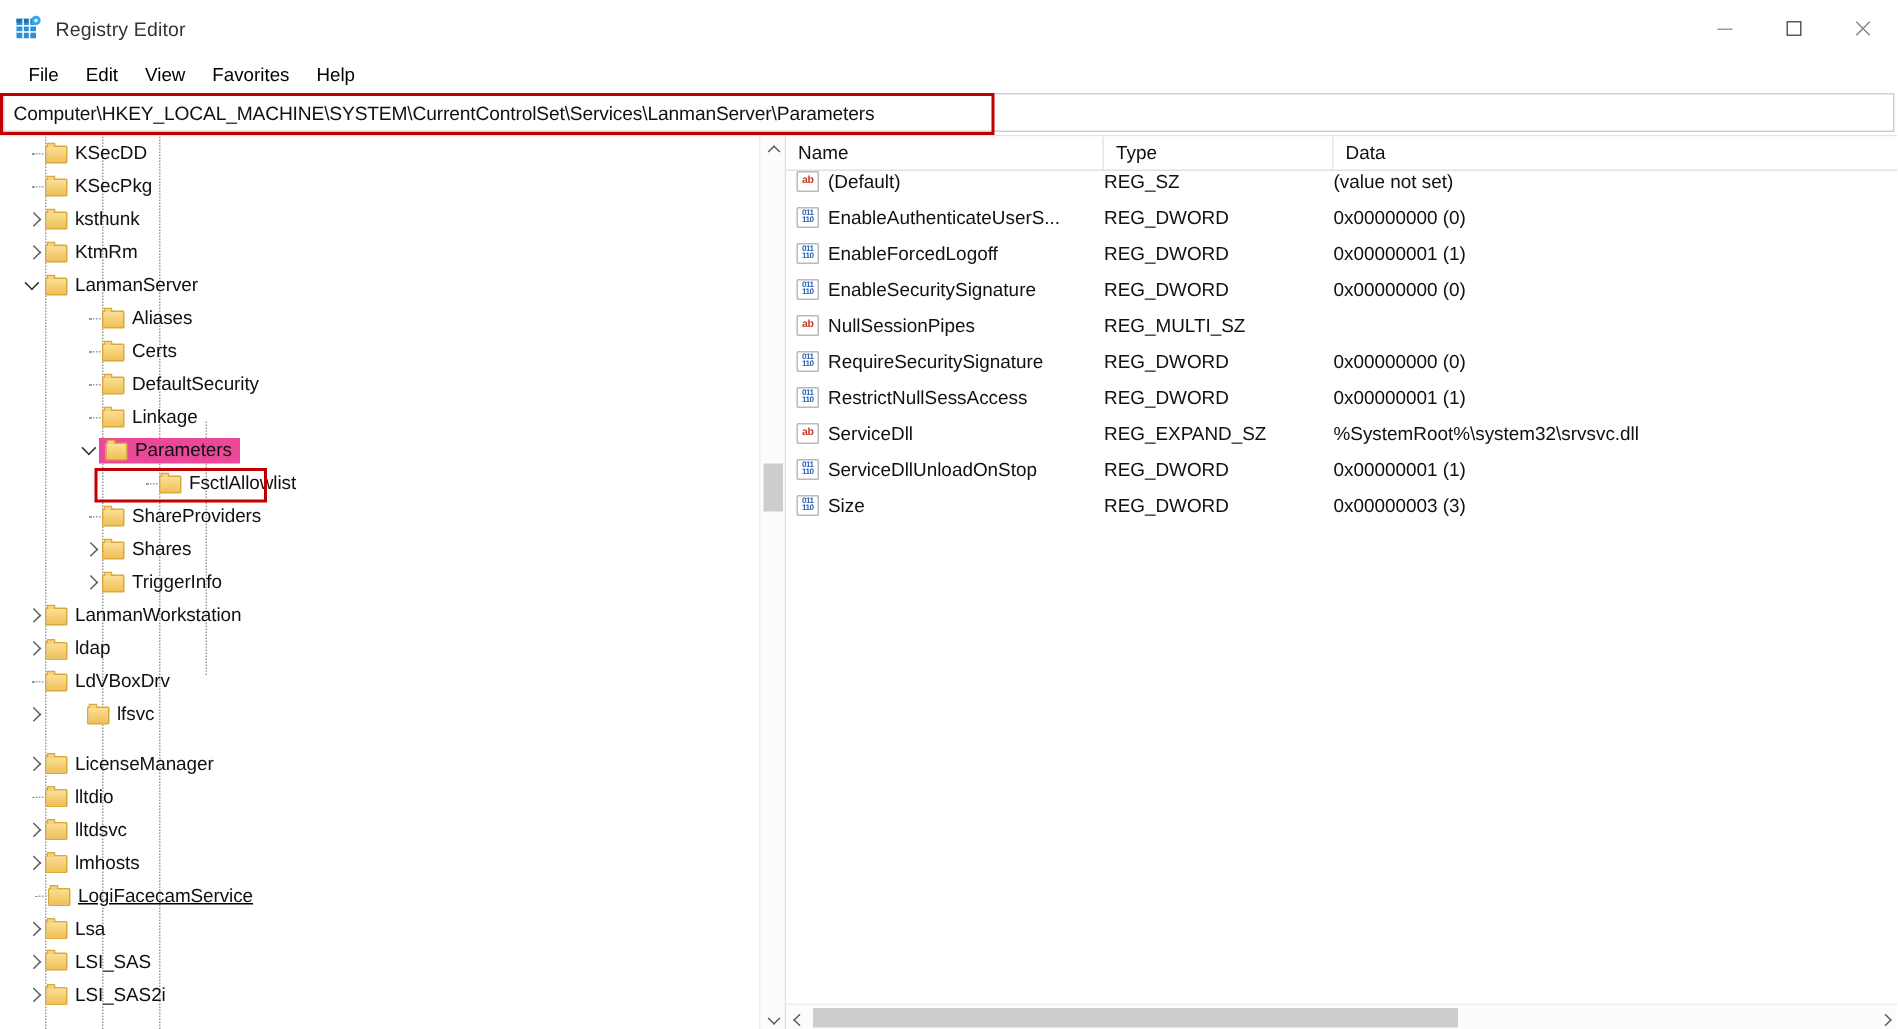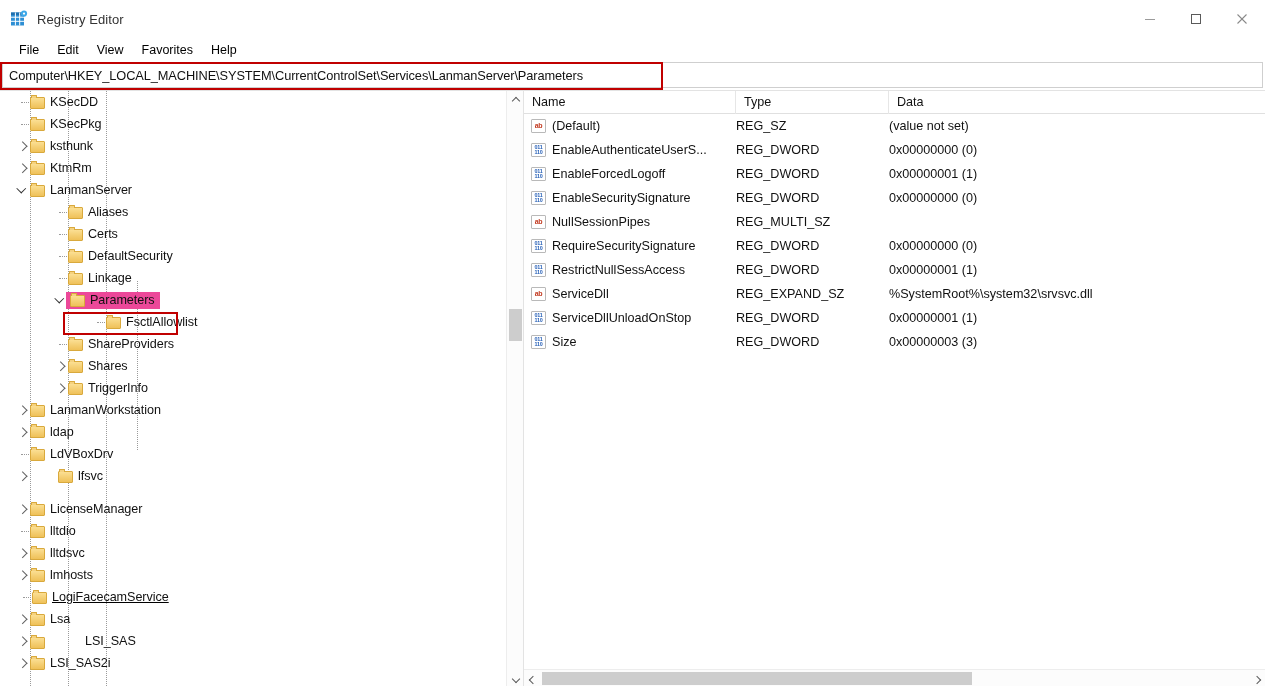--- a/index.html
+++ b/index.html
@@ -147,21 +147,21 @@
   
   .vheader {
     height:23px; display:flex; align-items:center;
     background:#fff; border-bottom:1px solid #e0e0e0;
   }
   .vh-cell {
     font-size:12.6px; color:#111; padding-left:8px;
     border-right:1px solid #e6e6e6; height:23px; line-height:23px;
     overflow:hidden; white-space:nowrap;
   }
-  .vrow { height:24px; display:flex; align-items:center; white-space:nowrap; }
+  .vrow { height:24px; display:flex; white-space:nowrap; }
   .vc { overflow:hidden; white-space:nowrap; font-size:12.6px; color:#111; }
   .vicon {
     width:15px; height:14px; flex:0 0 auto; margin-left:7px; margin-right:6px;
     position:relative; background:#fff; border:1px solid #b9b9b9; border-radius:1px;
     font-size:7px; line-height:12px; text-align:center; font-weight:bold;
     font-family:"Liberation Sans", sans-serif; overflow:hidden;
   }
   .vicon.ab { color:#c23b22; letter-spacing:-.3px; }
   .vicon.bin { color:#2a62b8; font-size:5.4px; line-height:5.4px; padding-top:1px; letter-spacing:-.3px; }
   .vicon.bin span { display:block; }
@@ -375,114 +375,114 @@
               <div class="folder">
                 <span class="tab"></span>
               </div>
               <span class="tlabel">LanmanWorkstation</span>
             </div>
           </div>
           <div class="tnode" style="padding-left: 14px;">
             <div class="exp">
               <span class="chev"></span>
             </div>
+            <div class="tlabel-wrap" style="display: flex; align-items: flex-end;">
+              <div class="folder">
+                <span class="tab"></span>
+              </div>
+              <span class="tlabel">ldap</span>
+            </div>
+          </div>
+          <div class="tnode" style="padding-left: 14px;">
+            <div class="dotline"></div>
+            <div class="tlabel-wrap" style="display: flex; align-items: center;">
+              <div class="folder">
+                <span class="tab"></span>
+              </div>
+              <span class="tlabel">LdVBoxDrv</span>
+            </div>
+          </div>
+          <div class="tnode" style="padding-left: 14px;">
+            <div class="exp">
+              <span class="chev"></span>
+            </div>
+            <div class="tlabel-wrap" style="display: flex; align-items: center; padding-left: 28px;">
+              <div class="folder">
+                <span class="tab"></span>
+              </div>
+              <span class="tlabel">lfsvc</span>
+            </div>
+          </div>
+          <div class="tnode" style="padding-left: 14px; margin-top: 11px;">
+            <div class="exp">
+              <span class="chev"></span>
+            </div>
+            <div class="tlabel-wrap" style="display: flex; align-items: center;">
+              <div class="folder">
+                <span class="tab"></span>
+              </div>
+              <span class="tlabel">LicenseManager</span>
+            </div>
+          </div>
+          <div class="tnode" style="padding-left: 14px;">
+            <div class="dotline"></div>
+            <div class="tlabel-wrap" style="display: flex; align-items: center;">
+              <div class="folder">
+                <span class="tab"></span>
+              </div>
+              <span class="tlabel">lltdio</span>
+            </div>
+          </div>
+          <div class="tnode" style="padding-left: 14px;">
+            <div class="exp">
+              <span class="chev"></span>
+            </div>
+            <div class="tlabel-wrap" style="display: flex; align-items: center;">
+              <div class="folder">
+                <span class="tab"></span>
+              </div>
+              <span class="tlabel">lltdsvc</span>
+            </div>
+          </div>
+          <div class="tnode" style="padding-left: 14px;">
+            <div class="exp">
+              <span class="chev"></span>
+            </div>
+            <div class="tlabel-wrap" style="display: flex; align-items: center;">
+              <div class="folder">
+                <span class="tab"></span>
+              </div>
+              <span class="tlabel">lmhosts</span>
+            </div>
+          </div>
+          <div class="tnode" style="padding-left: 16px; text-decoration: underline;">
+            <div class="dotline"></div>
+            <div class="tlabel-wrap" style="display: flex; align-items: center;">
+              <div class="folder">
+                <span class="tab"></span>
+              </div>
+              <span class="tlabel">LogiFacecamService</span>
+            </div>
+          </div>
+          <div class="tnode" style="padding-left: 14px;">
+            <div class="exp">
+              <span class="chev"></span>
+            </div>
+            <div class="tlabel-wrap" style="display: flex; align-items: center;">
+              <div class="folder">
+                <span class="tab"></span>
+              </div>
+              <span class="tlabel">Lsa</span>
+            </div>
+          </div>
+          <div class="tnode" style="padding-left: 14px;">
+            <div class="exp">
+              <span class="chev"></span>
+            </div>
             <div class="tlabel-wrap" style="display: flex; align-items: flex-start;">
-              <div class="folder">
-                <span class="tab"></span>
-              </div>
-              <span class="tlabel">ldap</span>
-            </div>
-          </div>
-          <div class="tnode" style="padding-left: 14px;">
-            <div class="dotline"></div>
-            <div class="tlabel-wrap" style="display: flex; align-items: center;">
-              <div class="folder">
-                <span class="tab"></span>
-              </div>
-              <span class="tlabel">LdVBoxDrv</span>
-            </div>
-          </div>
-          <div class="tnode" style="padding-left: 14px;">
-            <div class="exp">
-              <span class="chev"></span>
-            </div>
-            <div class="tlabel-wrap" style="display: flex; align-items: center; padding-left: 28px;">
-              <div class="folder">
-                <span class="tab"></span>
-              </div>
-              <span class="tlabel">lfsvc</span>
-            </div>
-          </div>
-          <div class="tnode" style="padding-left: 14px; margin-top: 11px;">
-            <div class="exp">
-              <span class="chev"></span>
-            </div>
-            <div class="tlabel-wrap" style="display: flex; align-items: center;">
-              <div class="folder">
-                <span class="tab"></span>
-              </div>
-              <span class="tlabel">LicenseManager</span>
-            </div>
-          </div>
-          <div class="tnode" style="padding-left: 14px;">
-            <div class="dotline"></div>
-            <div class="tlabel-wrap" style="display: flex; align-items: center;">
-              <div class="folder">
-                <span class="tab"></span>
-              </div>
-              <span class="tlabel">lltdio</span>
-            </div>
-          </div>
-          <div class="tnode" style="padding-left: 14px;">
-            <div class="exp">
-              <span class="chev"></span>
-            </div>
-            <div class="tlabel-wrap" style="display: flex; align-items: center;">
-              <div class="folder">
-                <span class="tab"></span>
-              </div>
-              <span class="tlabel">lltdsvc</span>
-            </div>
-          </div>
-          <div class="tnode" style="padding-left: 14px;">
-            <div class="exp">
-              <span class="chev"></span>
-            </div>
-            <div class="tlabel-wrap" style="display: flex; align-items: center;">
-              <div class="folder">
-                <span class="tab"></span>
-              </div>
-              <span class="tlabel">lmhosts</span>
-            </div>
-          </div>
-          <div class="tnode" style="padding-left: 16px; text-decoration: underline;">
-            <div class="dotline"></div>
-            <div class="tlabel-wrap" style="display: flex; align-items: center;">
-              <div class="folder">
-                <span class="tab"></span>
-              </div>
-              <span class="tlabel">LogiFacecamService</span>
-            </div>
-          </div>
-          <div class="tnode" style="padding-left: 14px;">
-            <div class="exp">
-              <span class="chev"></span>
-            </div>
-            <div class="tlabel-wrap" style="display: flex; align-items: center;">
-              <div class="folder">
-                <span class="tab"></span>
-              </div>
-              <span class="tlabel">Lsa</span>
-            </div>
-          </div>
-          <div class="tnode" style="padding-left: 14px;">
-            <div class="exp">
-              <span class="chev"></span>
-            </div>
-            <div class="tlabel-wrap" style="display: flex; align-items: flex-end; gap: 35px;">
               <div class="folder">
                 <span class="tab"></span>
               </div>
               <span class="tlabel">LSI_SAS</span>
             </div>
           </div>
           <div class="tnode" style="padding-left: 14px;">
             <div class="exp">
               <span class="chev"></span>
             </div>

